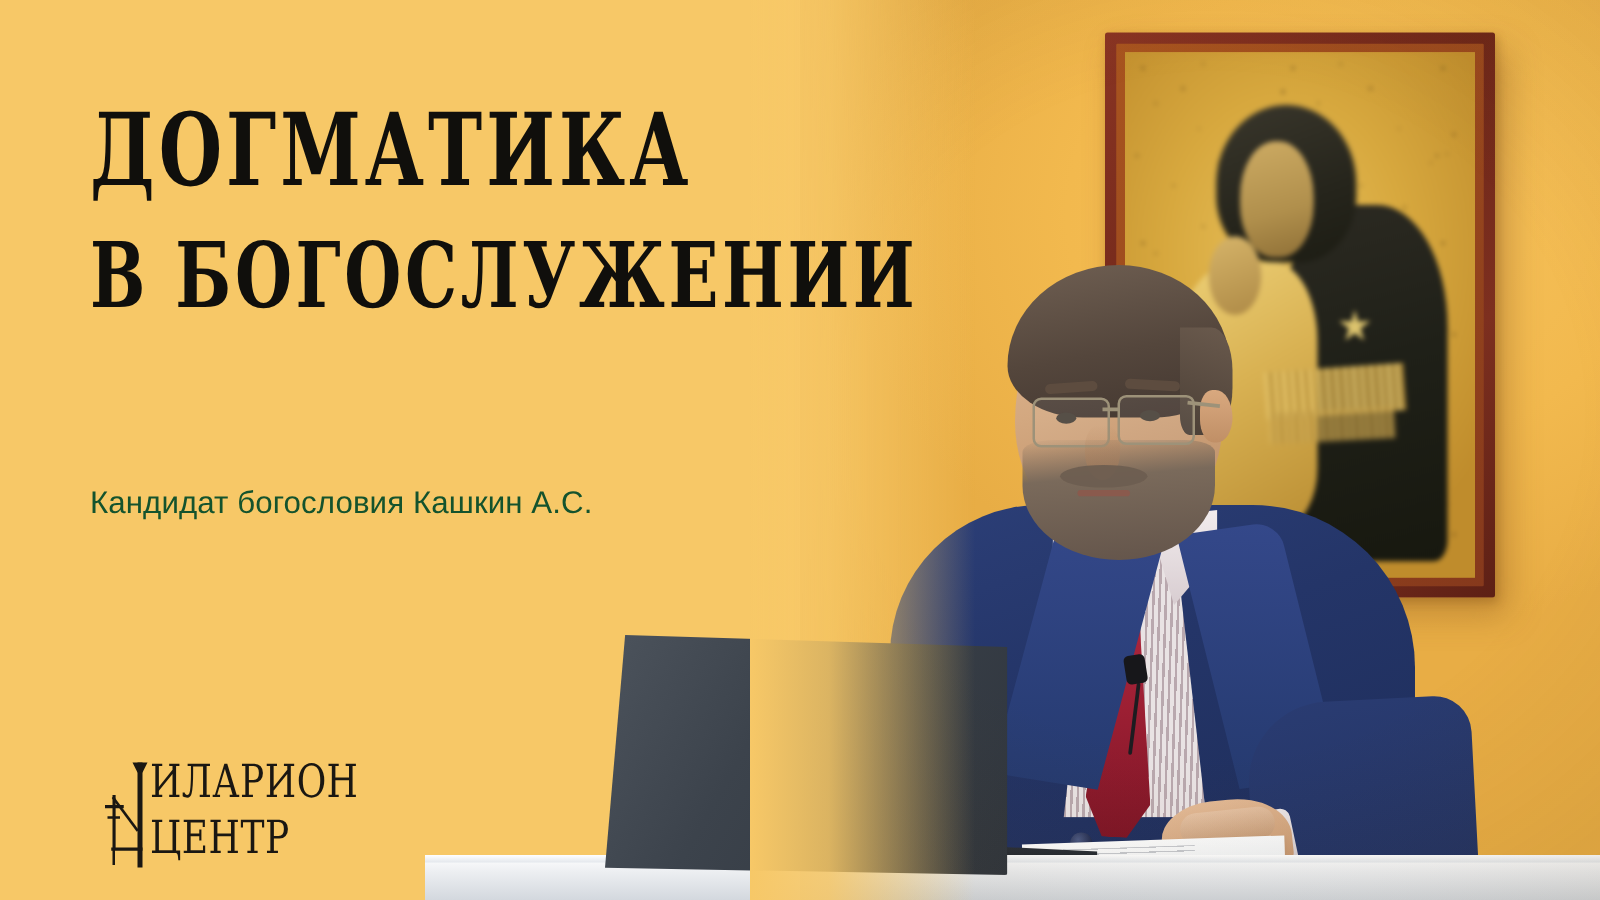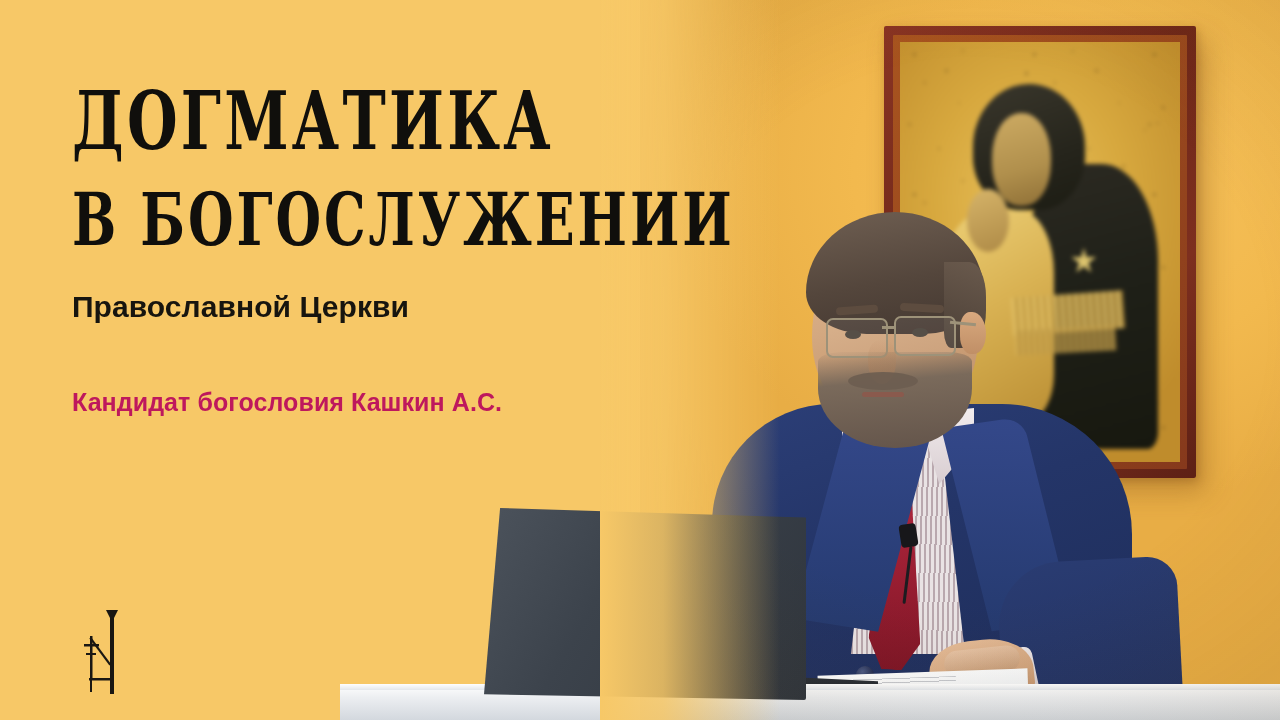--- a/index.html
+++ b/index.html
@@ -509,22 +509,22 @@
     font-weight: 700;
     color: #17150f;
     line-height: 1.38;
     letter-spacing: 0.002em;
   }
   .subtitle div { white-space: nowrap; }
   .author {
     position: absolute;
     left: 72px; top: 388px;
     font-size: 25px;
-    font-weight: 700;
-    color: #be185d;
+    font-weight: 400;
+    color: #14532d;
     letter-spacing: 0.003em;
     white-space: nowrap;
   }
 
   
   .logo {
     position: absolute;
     left: 80px; top: 606px;
     width: 220px; height: 96px;
   }
@@ -629,36 +629,39 @@
     <div class="photo-vignette"></div>
     <div class="wall-blend"></div>
   </div>
 
   <div class="title-block">
     <div class="slav-title slav-l1">ДОГМАТИКА</div>
     <div class="slav-title slav-l2">В БОГОСЛУЖЕНИИ</div>
   </div>
 
   <div class="subtitle">
-    <div>Православной Церкви</div>
   </div>
 
   <div class="author">Кандидат богословия Кашкин А.С.</div>
 
   <div class="logo">
     <svg class="logo-mark" width="44" height="92" viewBox="0 0 44 92">
 
       <path d="M30 4 L34 4 L34 88 L30 88 Z" fill="#1a1712"></path>
       <path d="M26 4 L38 4 L34 12 L30 12 Z" fill="#1a1712"></path>
 
       <path d="M10 30 L12.5 30 L12.5 74 L10 74 Z" fill="#1a1712"></path>
       <path d="M4 38 L19 38 L19 40.5 L4 40.5 Z" fill="#1a1712"></path>
       <path d="M6 47 L16 47 L16 49 L6 49 Z" fill="#1a1712"></path>
 
       <path d="M11 31 L31 58 L29.4 59.4 L9.4 32.4 Z" fill="#1a1712"></path>
 
       <path d="M9 72 L34 72 L34 74.5 L9 74.5 Z" fill="#1a1712"></path>
 
       <path d="M10 74 L12 74 L12 86 L10 86 Z" fill="#1a1712"></path>
     </svg>
+    <div class="logo-words">
+      <div class="logo-line1">ИЛАРИОН</div>
+      <div class="logo-line2">ЦЕНТР</div>
+    </div>
   </div>
 
 </div>
 
 </body></html>

